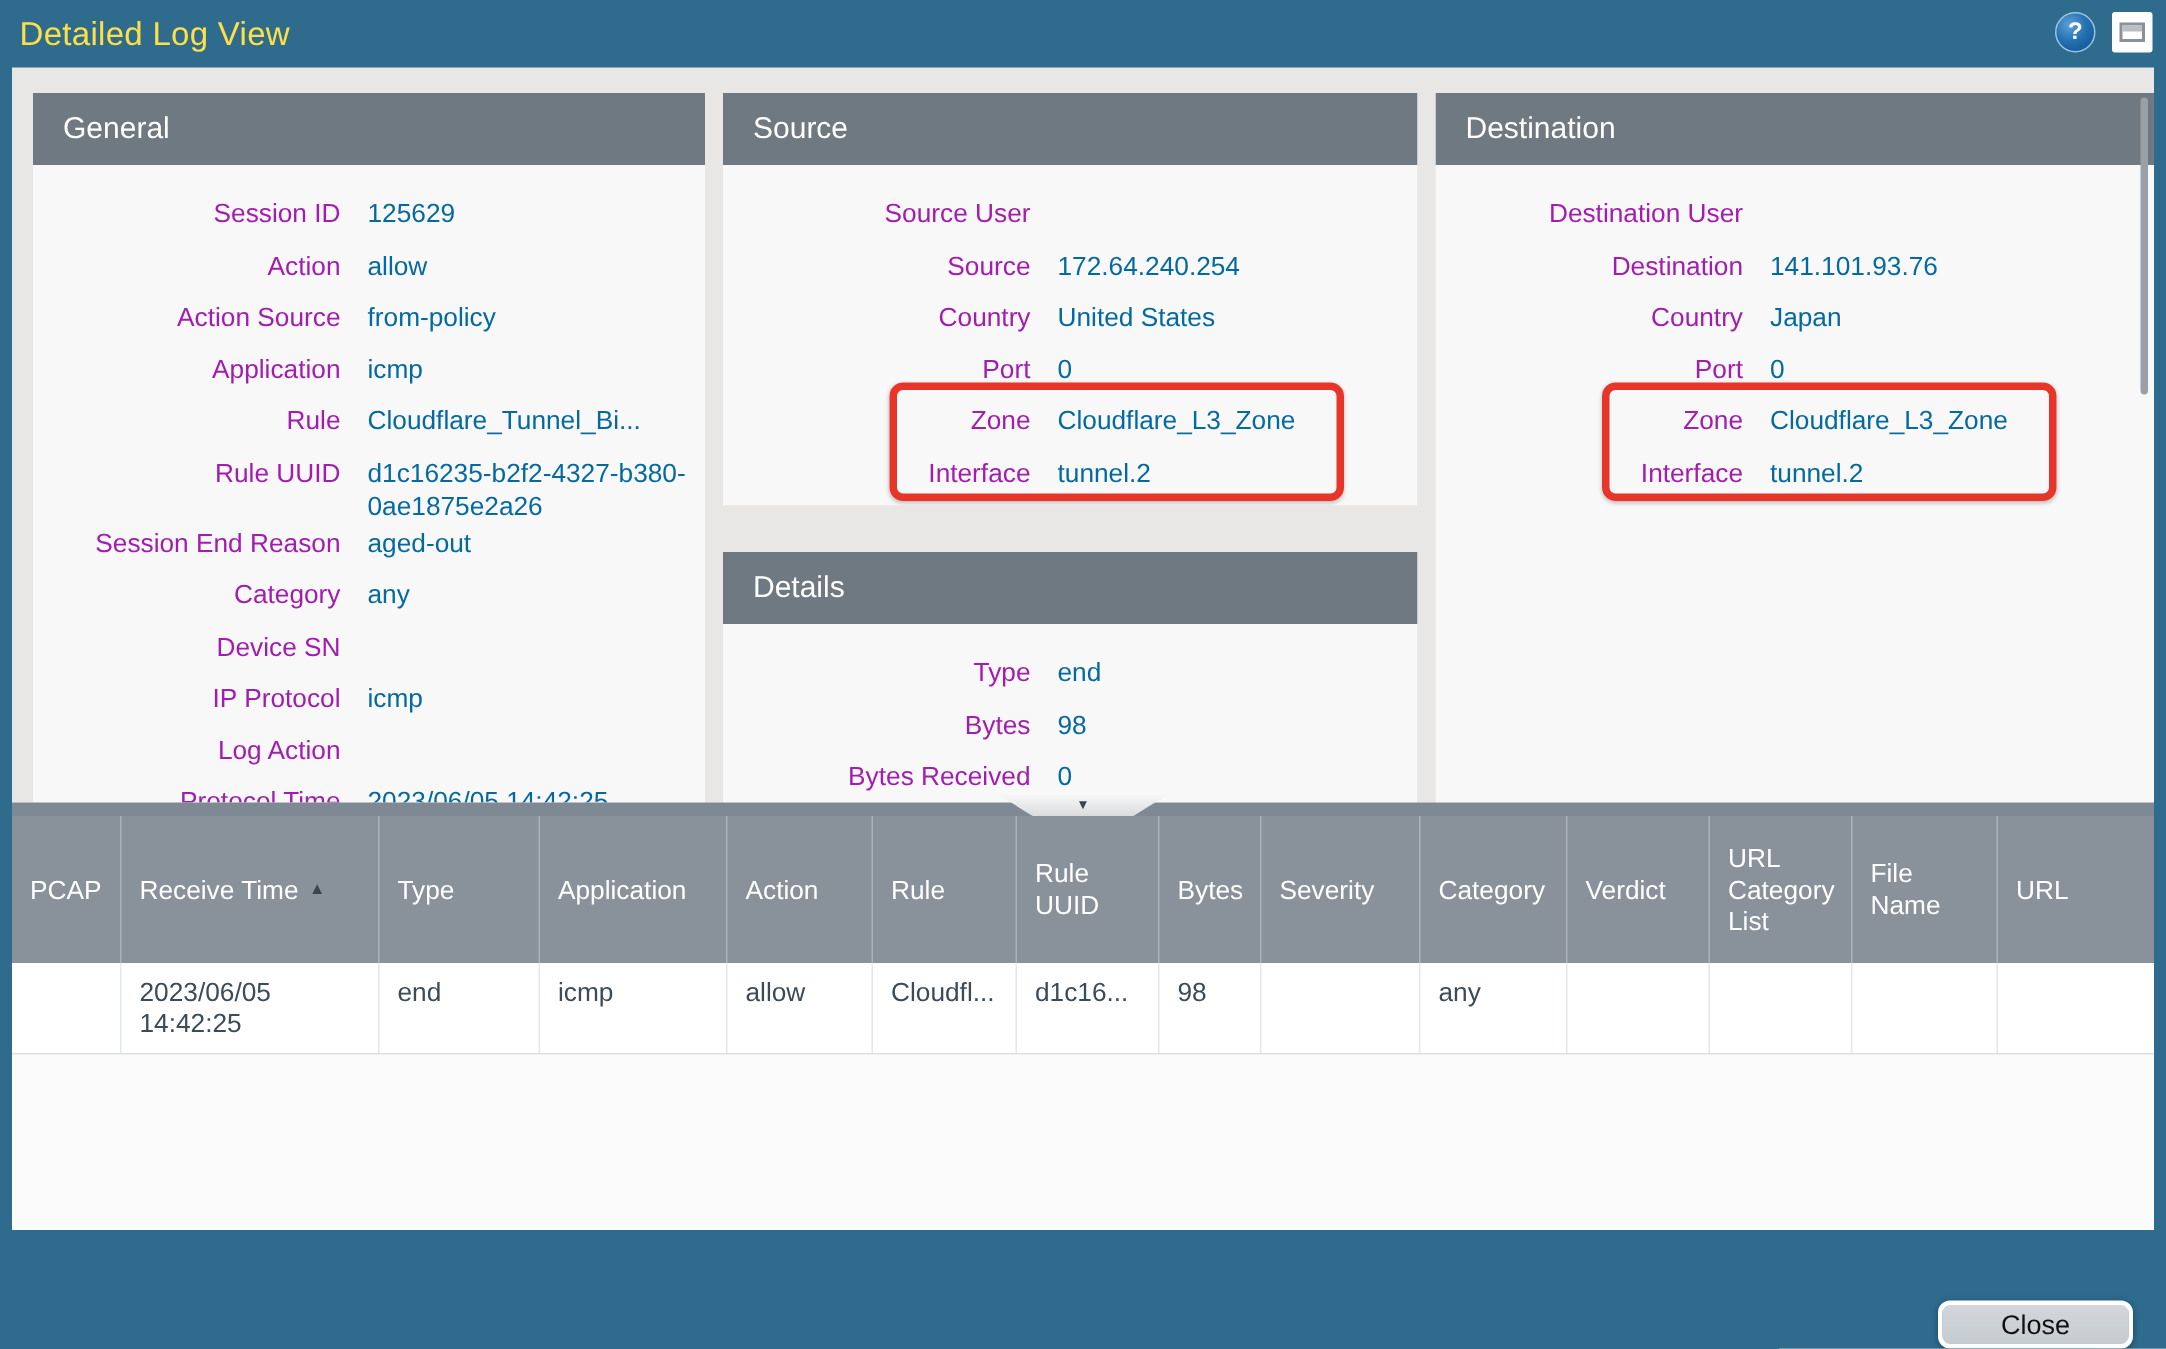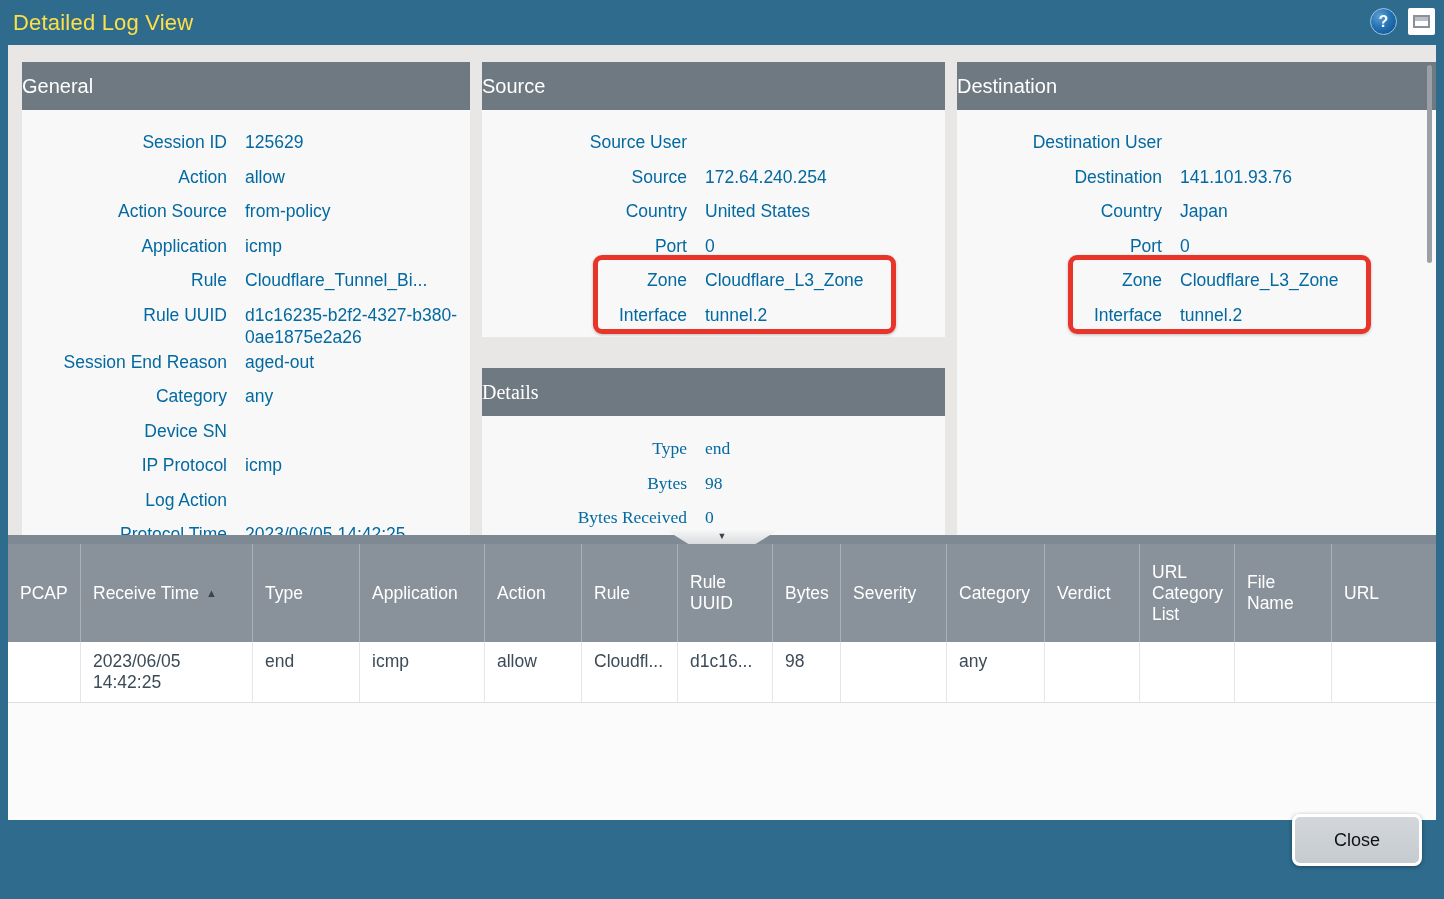--- a/index.html
+++ b/index.html
@@ -18,30 +18,30 @@
     display:flex; align-items:center; justify-content:center; cursor:pointer; }
   .window-icon { width:27px; height:27px; background:#fff; border-radius:2px;
     display:flex; align-items:center; justify-content:center; cursor:pointer; }
   .window-glyph { width:17px; height:13px; border:2px solid #8a9199; background:#fff; }
   .window-glyph-bar { width:100%; height:4px; background:#b9bfc5; }
 
   
   .content { position:absolute; top:45px; left:8px; width:1428px; height:775px; background:#e8e7e5; overflow:hidden; }
 
   .panel { position:absolute; overflow:hidden; }
-  .panel-header { height:48px; background:#6e7982; color:#fff; font-size:20px; line-height:48px; }
+  .panel-header { height:48px; background:#6e7982; color:#fff; font-size:20px; line-height:48px; padding-left:20px; }
   .panel-body { position:relative; background:#f8f8f8; height:calc(100% - 48px); padding-top:18px; overflow:hidden; }
 
   .panel-general     { left:14px;  top:17px;  width:448px; height:481px; }
   .panel-source      { left:474px; top:17px;  width:463px; height:275px; }
-  .panel-details     { left:474px; top:323px; width:463px; height:175px;font-family:Liberation Serif, serif; }
+  .panel-details     { left:474px; top:323px; width:463px; height:175px; }
   .panel-destination { left:949px; top:17px;  width:506px; height:481px; }
 
   .kv-row { display:flex; align-items:flex-start; min-height:34.5px; }
-  .kv-label { flex:0 0 205px; text-align:right; color:#0369a1; font-size:17.5px; line-height:22px; padding-top:3px; }
+  .kv-label { flex:0 0 205px; text-align:right; color:#a21caf; font-size:17.5px; line-height:22px; padding-top:3px; }
   .kv-value { flex:1; margin-left:18px; color:#0369a1; font-size:17.5px; line-height:22px; padding-top:3px;
               max-width:232px; word-break:break-word; }
 
   .red-box { position:absolute; left:111px; top:145px; width:303px; height:79px;
              border:5px solid #e8352a; border-radius:9px; pointer-events:none;
              box-shadow:0 1px 3px rgba(0,0,0,.25); }
 
   
   .scrollbar-track { position:absolute; top:0; right:0; width:12px; height:493px; }
   .scrollbar-thumb { position:absolute; top:20px; right:4px; width:5px; height:198px; background:#9aa0a5; border-radius:3px; cursor:pointer; }
@@ -60,21 +60,21 @@
   .th { display:flex; align-items:center; gap:7px; padding:0 6px 0 12px; color:#fff; font-size:17.5px; line-height:21px;
         border-right:1px solid #aab1b8; cursor:pointer; }
   .th:last-child { border-right:none; }
   .sort-icon { font-size:11px; color:#39454e; }
   .trow { background:#fff; border-bottom:1px solid #dde0e3; cursor:pointer; }
   .td { padding:9px 6px 9px 12px; color:#3c4b58; font-size:17.5px; line-height:21px; min-height:57px;
         border-right:1px solid #e4e7e9; }
   .td:last-child { border-right:none; }
 
   
-  .close-btn { position:absolute; right:22px; bottom:33px; width:130px; height:52px;
+  .close-btn { position:absolute; right:22px; bottom:0; width:130px; height:32px;
     background:linear-gradient(#d3d7db,#c6cbd0); border:3px solid #fff; border-radius:8px;
     font-family:"Liberation Sans",sans-serif; font-size:18px; color:#111; cursor:pointer;
     box-shadow:0 1px 4px rgba(0,0,0,.35); }
 </style>
 </head>
 <body>
 
 <div class="dialog" style="background: rgb(46, 107, 141);">
 
   <div class="titlebar">

